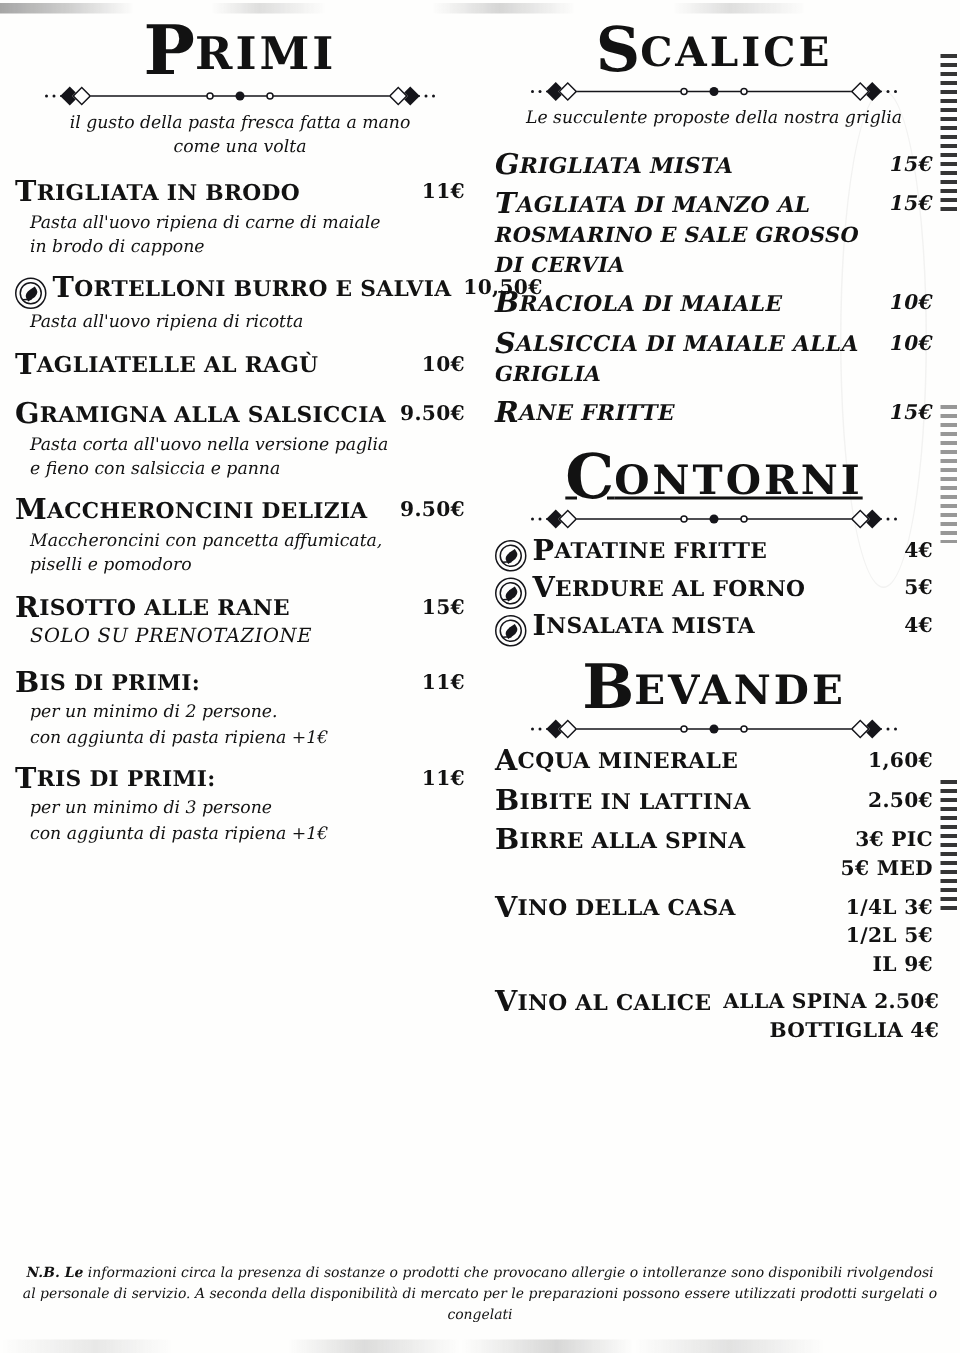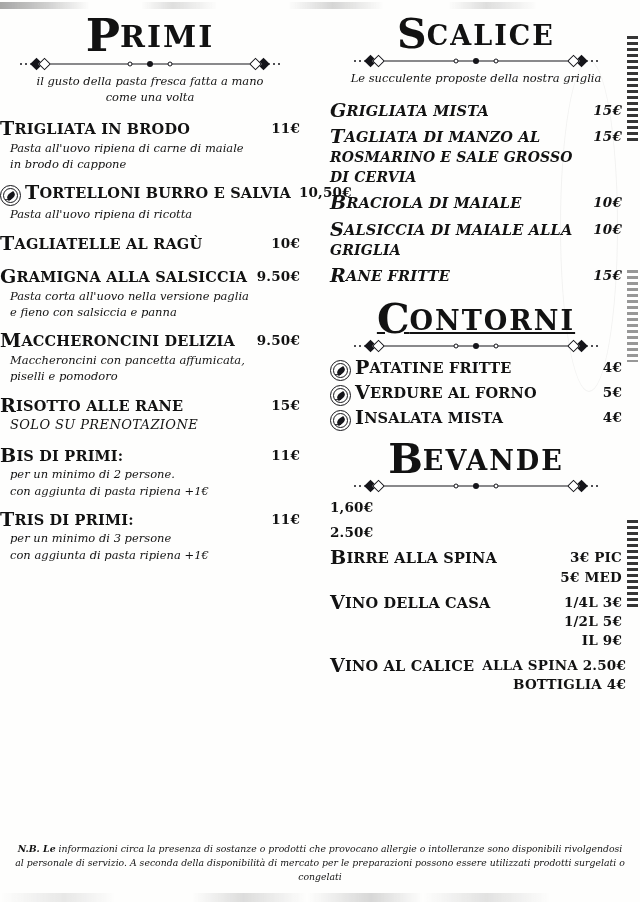--- a/index.html
+++ b/index.html
@@ -73,21 +73,21 @@
     border-radius: 50%;
     border: 1px solid rgba(120,120,120,.18);
     opacity: .5;
   }
 
   
   .col {
     position: absolute;
     top: 0;
   }
-  .col-left  { left: 0;  width: 300px; }
+  .col-left  { left: 10px;  width: 300px; }
   .col-right { left: 330px; width: 292px; }
 
   
   .section-head {
     text-align: center;
     margin: 0;
   }
   .section-title {
     font-family: "DejaVu Serif", "Liberation Serif", serif;
     font-weight: 700;
@@ -518,26 +518,28 @@
             <div class="fin2 rf"></div>
             <div class="tick t1"></div>
             <div class="tick t2"></div>
             <div class="tick t3"></div>
             <div class="tick t4"></div>
           </div>
         </div>
         <div class="section-items" style="margin-top: 6px;">
           <div class="row-with-badge">
             <div class="item">
+              <div class="item-name"><span class="cap">A</span><span>CQUA MINERALE</span></div>
               <div class="item-price">1,60€</div>
             </div>
           </div>
           <div style="height: 6px;"></div>
           <div class="row-with-badge">
             <div class="item">
+              <div class="item-name"><span class="cap">B</span><span>IBITE IN LATTINA</span></div>
               <div class="item-price">2.50€</div>
             </div>
           </div>
           <div style="height: 6px;"></div>
           <div class="row-with-badge">
             <div class="item">
               <div class="item-name"><span class="cap">B</span><span>IRRE ALLA SPINA</span></div>
               <div class="item-price">
                 <span class="pl">3€  PIC</span>
                 <span class="pl">5€ MED</span>

